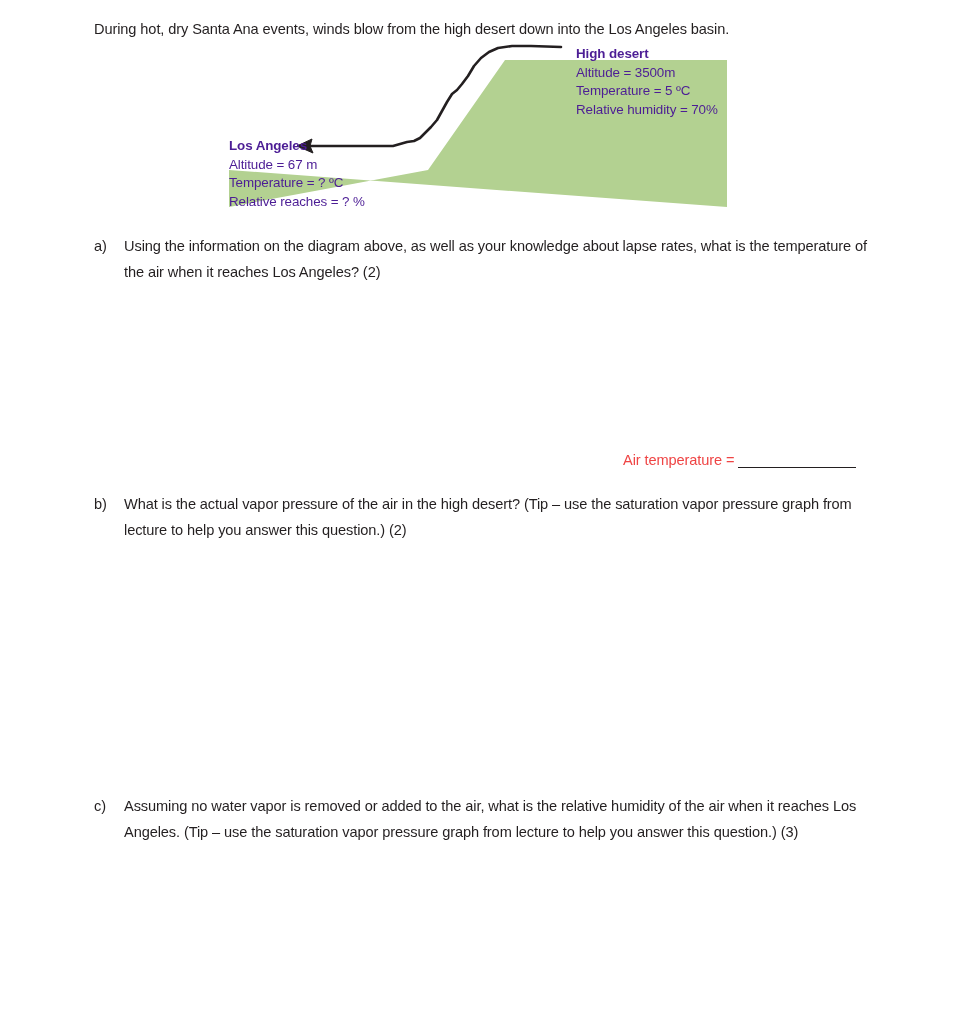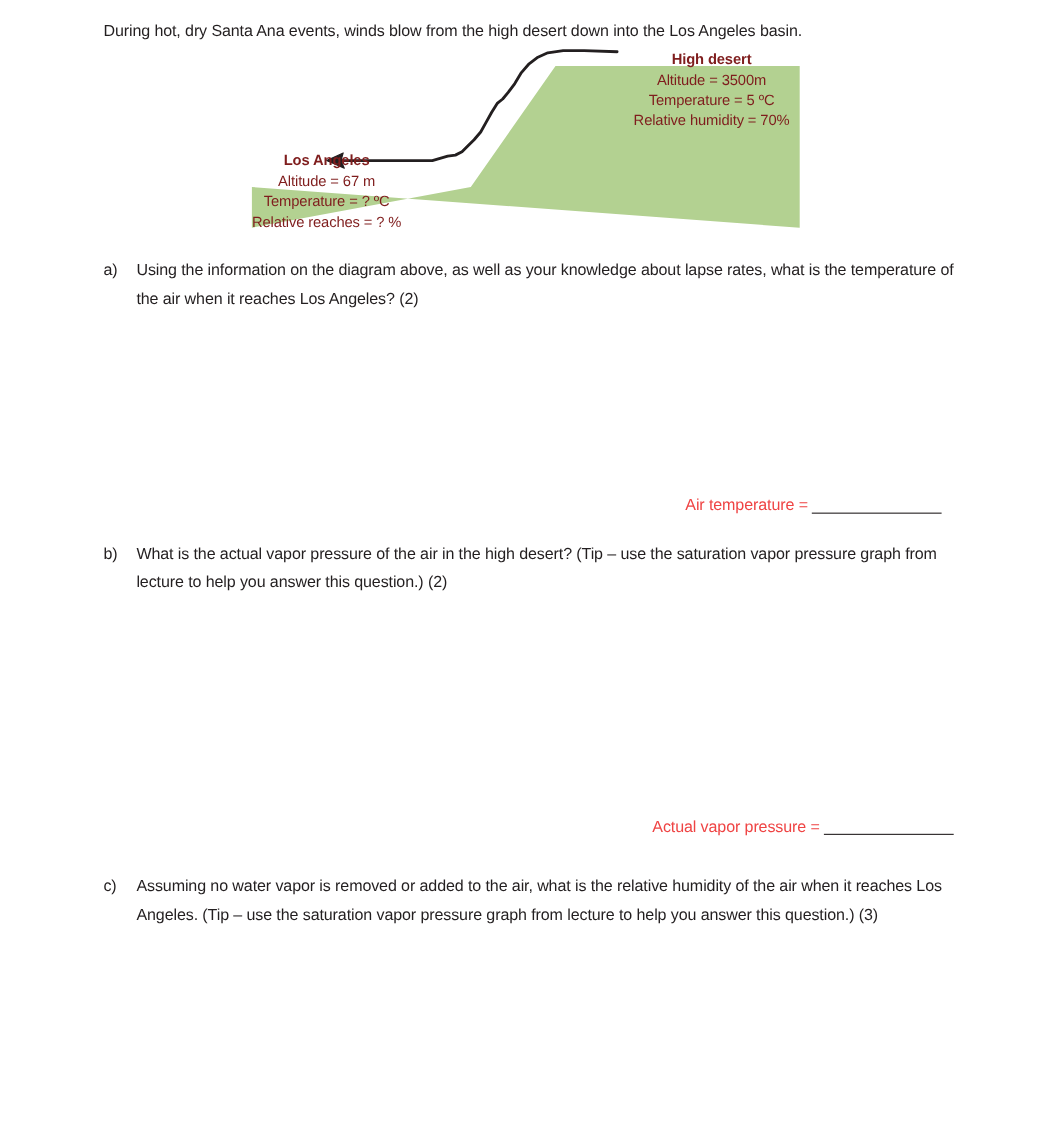--- a/index.html
+++ b/index.html
@@ -57,23 +57,22 @@
     left: 0;
     top: 0;
     display: block;
   }
 
   .label-block {
     position: absolute;
     font-size: 13.4px;
     line-height: 18.6px;
     letter-spacing: -0.1px;
-    color: #7f1d1d;
+    color: #4c1d95;
     white-space: nowrap;
-    text-align: center;
   }
   .label-block .title {
     font-weight: bold;
   }
   .label-high-desert {
     left: 576px;
     top: 11px;
   }
   .label-los-angeles {
     left: 229px;
@@ -227,23 +226,20 @@
 
     <div class="answer-line" id="answer-a">
       <span>Air temperature =</span><span class="blank"></span>
     </div>
 
     <div class="question" id="question-b">
       <span class="marker">b)</span>
       <span class="qtext">What is the actual vapor pressure of the air in the high desert? (Tip – use the saturation vapor pressure graph from lecture to help you answer this question.) (2)</span>
     </div>
 
-    <div class="answer-line" id="answer-b">
-      <span>Actual vapor pressure =</span><span class="blank"></span>
-    </div>
 
     <div class="question" id="question-c">
       <span class="marker">c)</span>
       <span class="qtext">Assuming no water vapor is removed or added to the air, what is the relative humidity of the air when it reaches Los Angeles. (Tip – use the saturation vapor pressure graph from lecture to help you answer this question.) (3)</span>
     </div>
 
   </div>
 
   <div class="page-gap"></div>
   <div class="page-gap-edge"></div>

